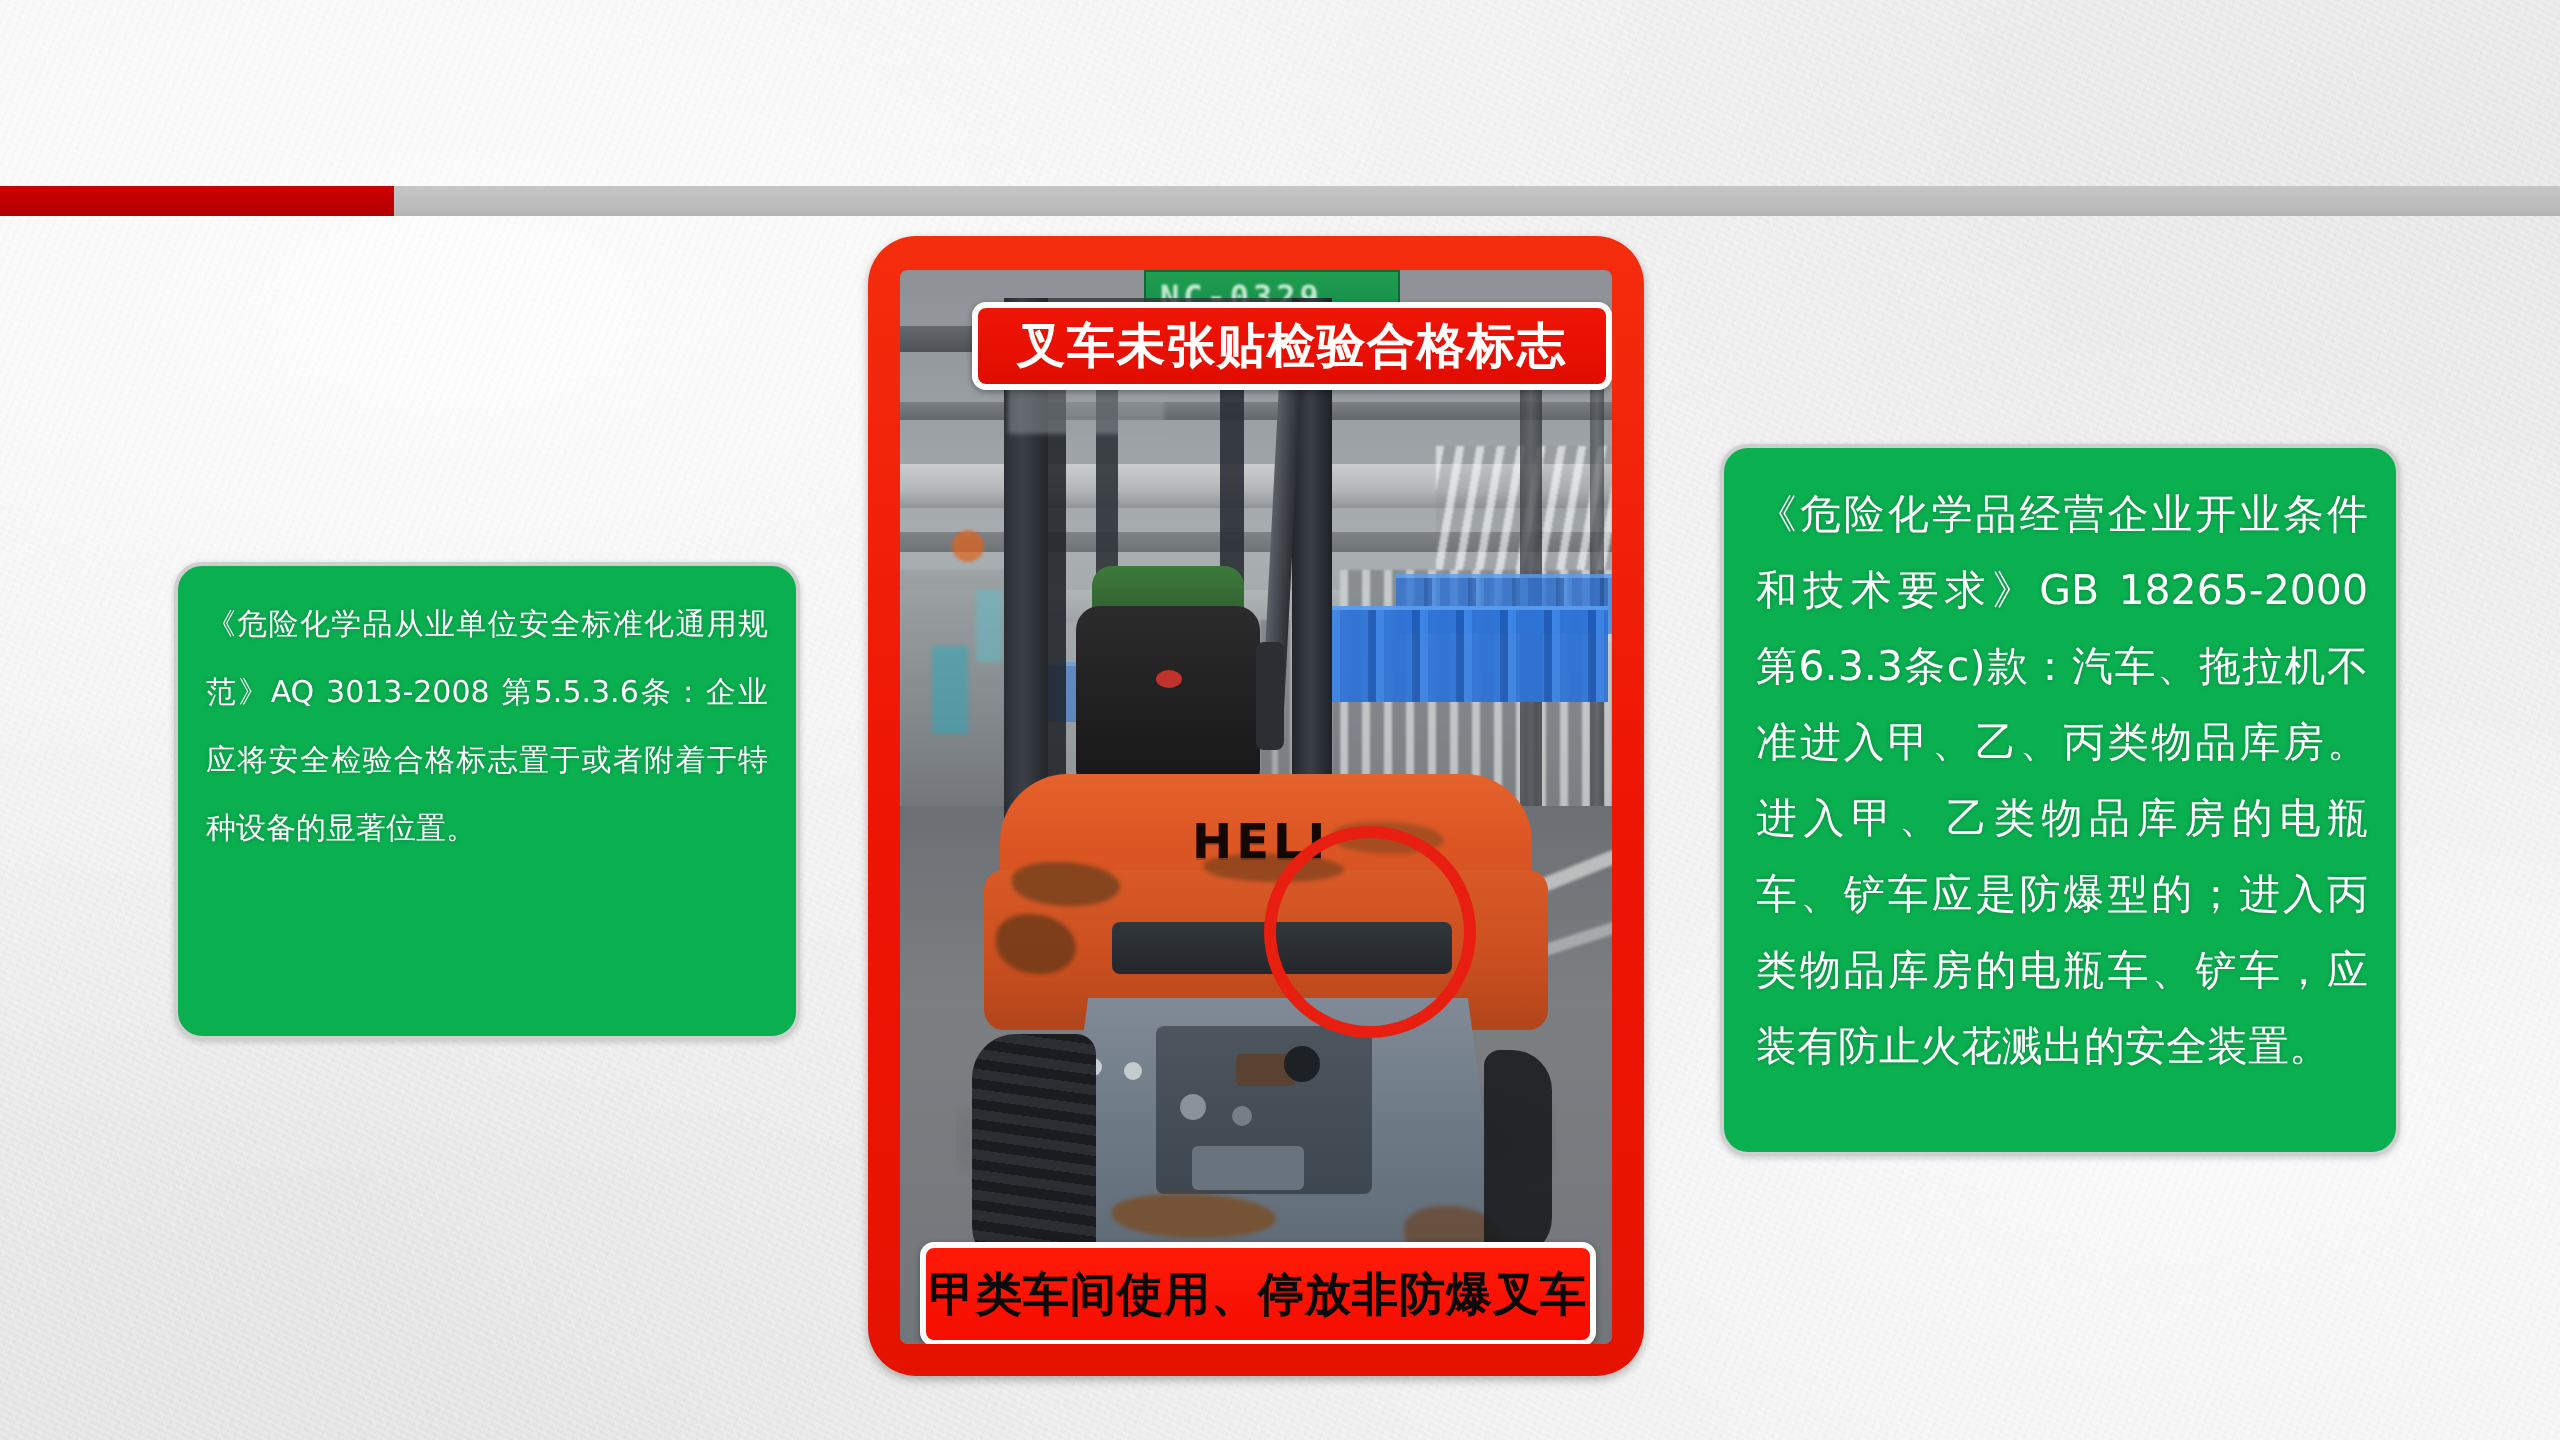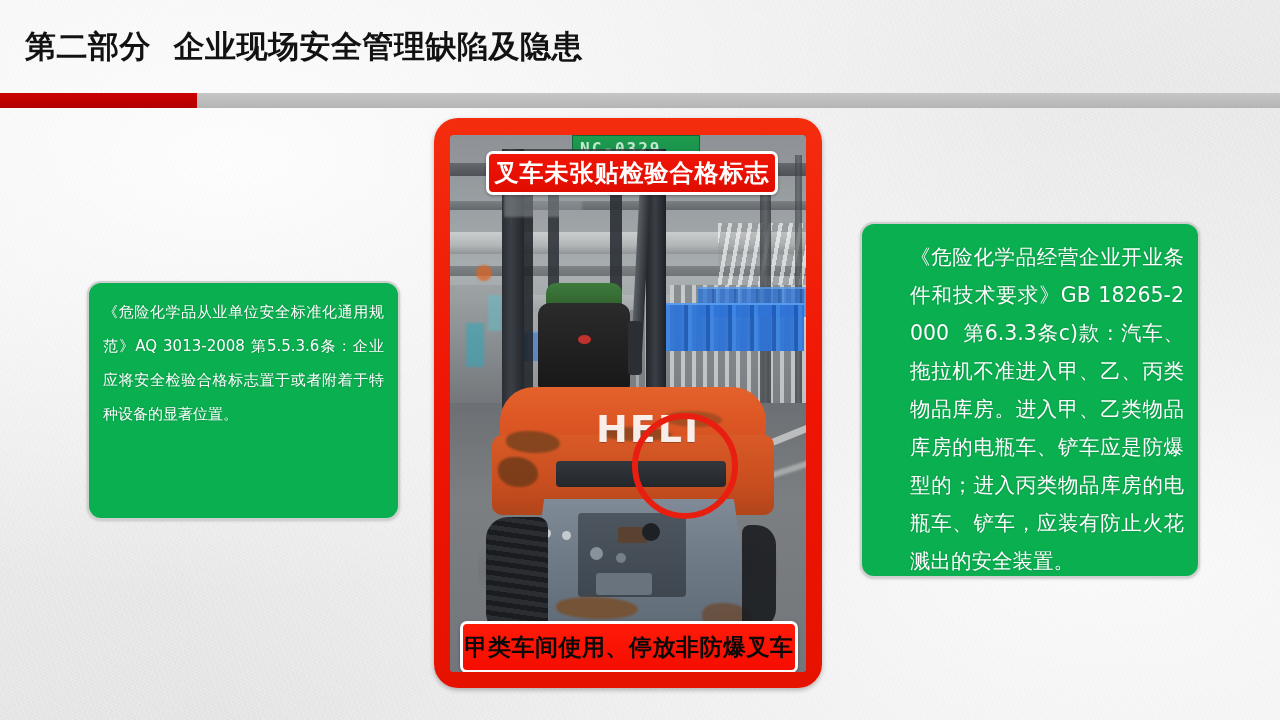--- a/index.html
+++ b/index.html
@@ -63,21 +63,21 @@
     text-align:justify;
     text-align-last:left;
     white-space:pre-wrap;
     word-break:break-all;
     text-shadow:0 0 2px rgba(0,0,0,.25);
   }
 
   #box-left  { left:87px; top:281px; width:313px; height:239px; }
   #box-left .txt { padding:12px 14px 8px 14px; font-size:15px; line-height:34px; }
 
-  #box-right { left:860px; top:222px; width:340px; height:356px;padding-left:32px; }
+  #box-right { left:860px; top:222px; width:340px; height:356px; }
   #box-right .txt { padding:14px 14px 8px 16px; font-size:20.5px; line-height:38px; }
 
   
   #photo-frame {
     position:absolute; left:434px; top:118px; width:388px; height:570px;
     background:#f41f08;
     background:linear-gradient(180deg,#f42d0d 0%,#ee1505 50%,#e61200 100%);
     border-radius:24px;
     padding:17px 16px 16px 16px;
     box-shadow:0 2px 5px rgba(0,0,0,.28);
@@ -215,21 +215,21 @@
     background:linear-gradient(180deg,#e4622c 0%,#dd5724 30%,#cf4f20 70%,#bd481d 100%);
     border-radius:34px 34px 8px 8px;
   }
   #body-mid {
     left:42px; top:300px; width:282px; height:80px;
     background:linear-gradient(180deg,#d85a27 0%,#c94e1f 60%,#b1451b 100%);
     border-radius:10px;
   }
   #heli {
     left:146px; top:272px;
-    color:#ffffff; font-size:38px; font-weight:bold; letter-spacing:2px;
+    color:#000000; font-size:24px; font-weight:bold; letter-spacing:2px;
     font-family:"DejaVu Sans","Liberation Sans",sans-serif;
     text-shadow:0 1px 0 rgba(0,0,0,.25);
     opacity:.9; filter:blur(.3px);
   }
   #grille {
     left:106px; top:326px; width:170px; height:26px;
     background:linear-gradient(180deg,#32373c,#23272b);
     border-radius:4px;
   }
   
@@ -283,21 +283,21 @@
   .banner {
     position:absolute;
     background:#ee0d00;
     border:3px solid #fdfdfd;
     border-radius:7px;
     box-shadow:0 1px 3px rgba(0,0,0,.35);
     display:flex; align-items:center; justify-content:center;
     z-index:30;
   }
   #banner-top {
-    left:36px; top:16px; width:292px; height:44px;
+    left:36px; top:16px; width:320px; height:44px;
     background:linear-gradient(180deg,#f01506,#e00c00);
   }
   #banner-top .b-txt {
     color:#ffffff; font-size:24px; font-weight:bold; letter-spacing:1px;
     font-family:"DejaVu Sans","Liberation Sans",sans-serif;
     white-space:nowrap;
   }
   #banner-bottom {
     left:10px; top:486px; width:338px; height:52px;
     background:linear-gradient(180deg,#ff1a08,#f50d00);
@@ -306,21 +306,20 @@
     color:#0a0a0a; font-size:23px; font-weight:bold; letter-spacing:.5px;
     font-family:"DejaVu Sans","Liberation Sans",sans-serif;
     white-space:nowrap;
   }
 </style>
 </head>
 <body>
 
 <div id="slide">
 
-  <div id="title">第二部分  企业现场安全管理缺陷及隐患</div>
 
   <div id="divider">
     <div class="seg-red"></div>
     <div class="seg-gray"></div>
   </div>
 
   <div class="green-box" id="box-left">
     <span class="txt">《危险化学品从业单位安全标准化通用规范》AQ 3013-2008 第5.5.3.6条：企业应将安全检验合格标志置于或者附着于特种设备的显著位置。</span>
   </div>
 

